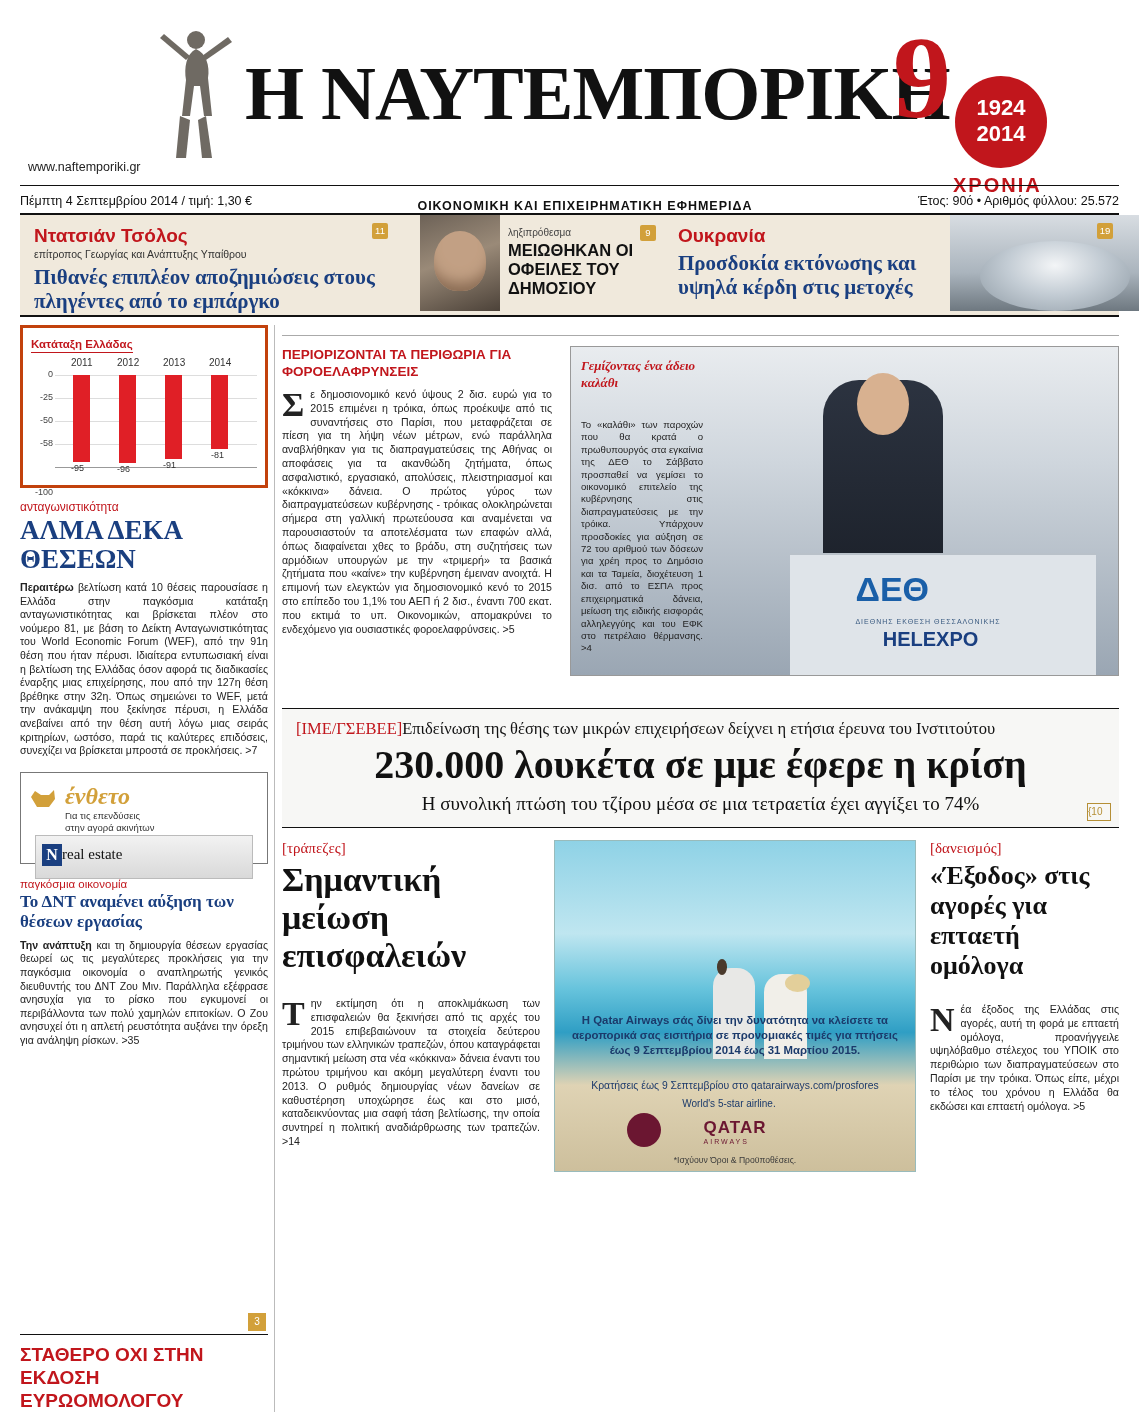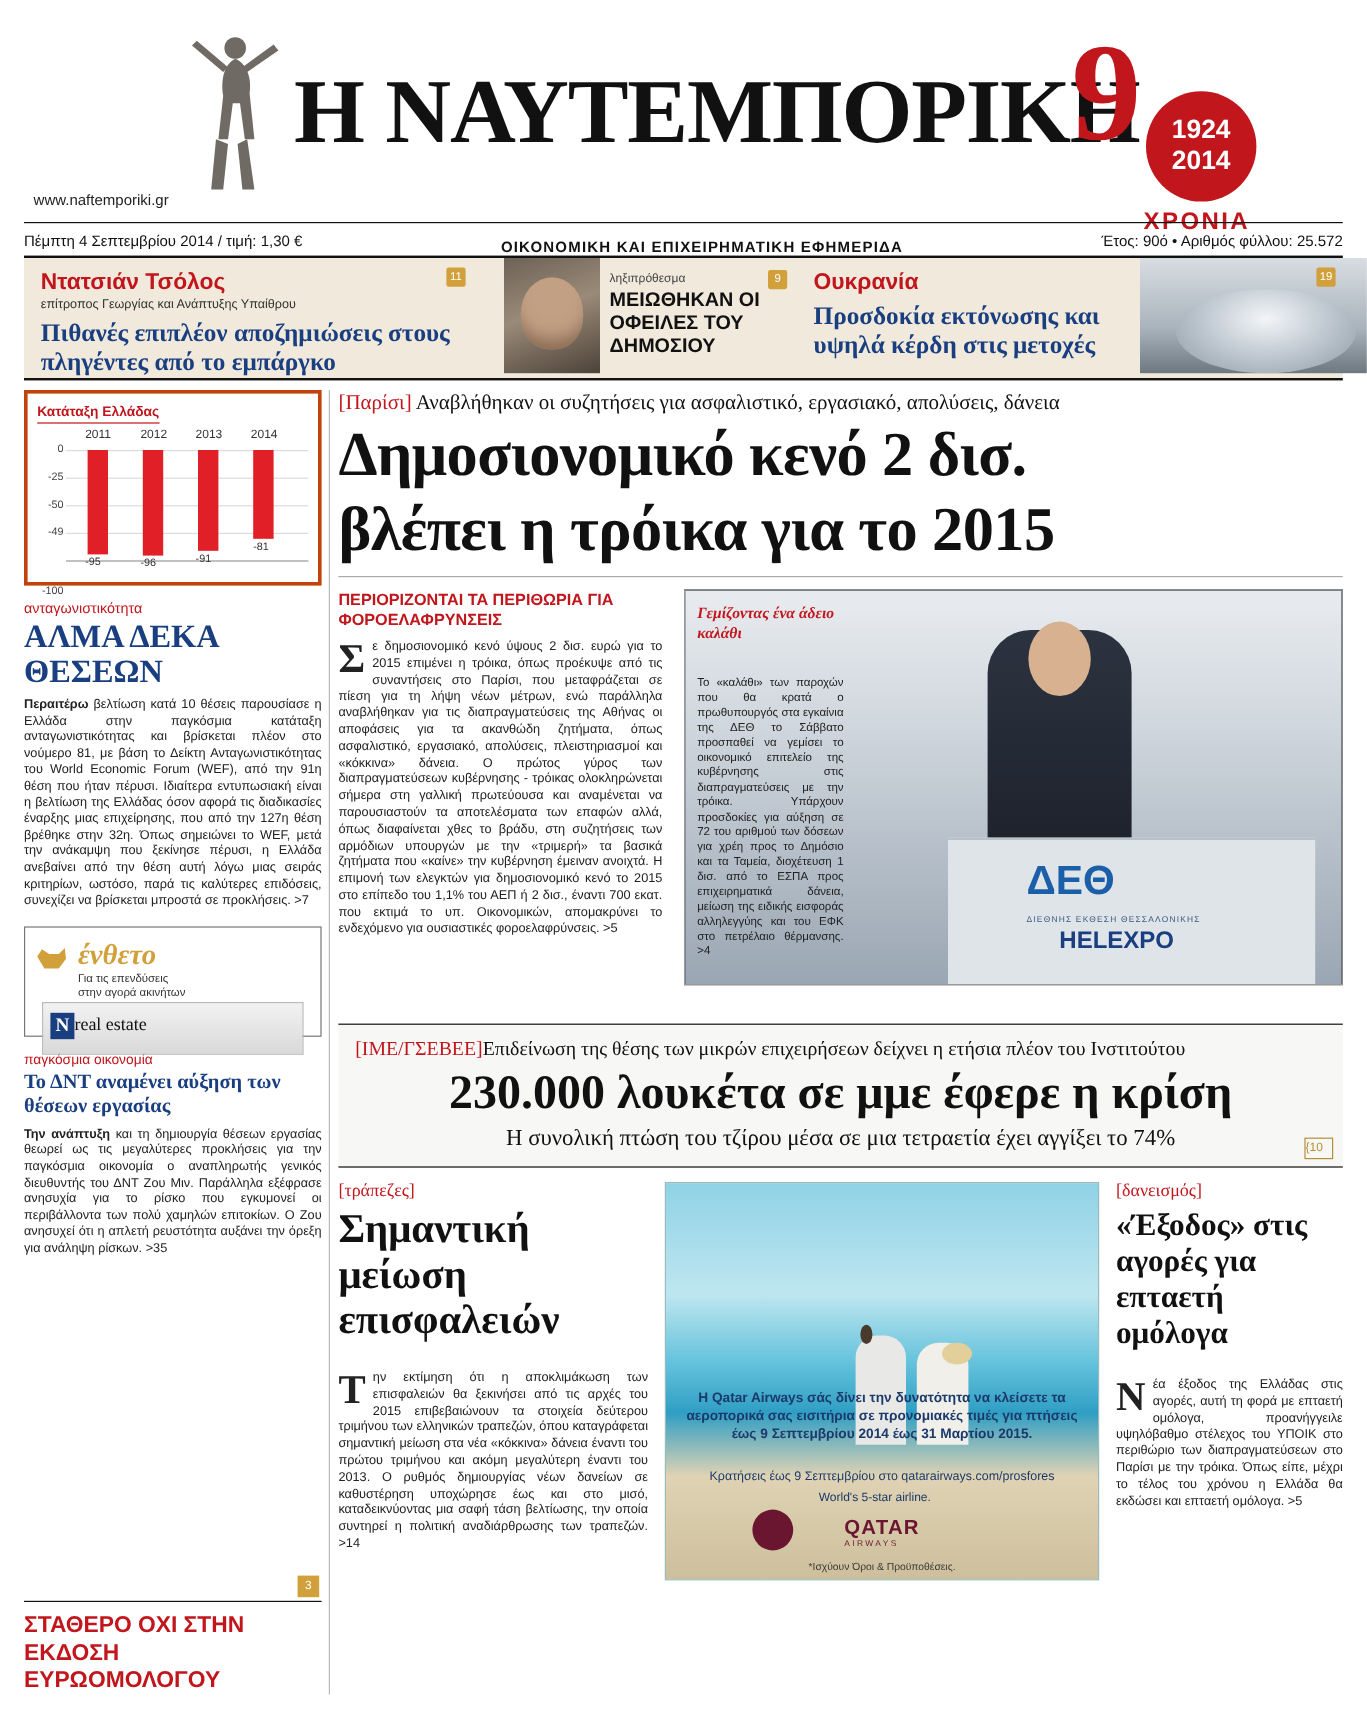--- a/index.html
+++ b/index.html
@@ -203,21 +203,21 @@
             <span style="left:154px;">2014</span>
           </div>
           <div class="gridline" style="top:18px;"></div>
           <div class="gridline" style="top:41px;"></div>
           <div class="gridline" style="top:64px;"></div>
           <div class="gridline" style="top:87px;"></div>
           <div class="gridline" style="top:110px;border-top:1px solid #999;"></div>
           <div class="axis-lab" style="top:12px;">0</div>
           <div class="axis-lab" style="top:35px;">-25</div>
           <div class="axis-lab" style="top:58px;">-50</div>
-          <div class="axis-lab" style="top:81px;">-49</div>
+          <div class="axis-lab" style="top:81px;">-58</div>
           <div class="axis-lab" style="top:88px;margin-top:42px;">-100</div>
 
           <div class="bar" style="left:18px;top:18px;height:87px;"></div>
           <div class="bar" style="left:64px;top:18px;height:88px;"></div>
           <div class="bar" style="left:110px;top:18px;height:84px;"></div>
           <div class="bar" style="left:156px;top:18px;height:74px;"></div>
 
           <div class="bar-val" style="left:16px;top:106px;">-95</div>
           <div class="bar-val" style="left:62px;top:107px;">-96</div>
           <div class="bar-val" style="left:108px;top:103px;">-91</div>
@@ -251,25 +251,20 @@
       </div>
 
       <div class="bottomleft">
         <div class="badge-box">3</div>
         <div class="bl-head">ΣΤΑΘΕΡΟ ΟΧΙ ΣΤΗΝ ΕΚΔΟΣΗ ΕΥΡΩΟΜΟΛΟΓΟΥ</div>
       </div>
     </div>
 
     <div class="colR">
 
-      <div>
-        <div class="lead-kicker"><span class="tag">[Παρίσι]</span> <span>Αναβλήθηκαν οι συζητήσεις για ασφαλιστικό, εργασιακό, απολύσεις, δάνεια</span></div>
-        <div class="lead-head">Δημοσιονομικό κενό 2 δισ.</div>
-        <div class="lead-head">βλέπει η τρόικα για το 2015</div>
-      </div>
       <div class="rule-thin"></div>
 
       <div class="mid" style="height:348px;">
         <div class="midL">
           <div class="mid-kicker">ΠΕΡΙΟΡΙΖΟΝΤΑΙ ΤΑ ΠΕΡΙΘΩΡΙΑ ΓΙΑ ΦΟΡΟΕΛΑΦΡΥΝΣΕΙΣ</div>
           <div class="body-j"><span class="drop">Σ</span><span>ε δημοσιονομικό κενό ύψους 2 δισ. ευρώ για το 2015 επιμένει η τρόικα, όπως προέκυψε από τις συναντήσεις στο Παρίσι, που μεταφράζεται σε πίεση για τη λήψη νέων μέτρων, ενώ παράλληλα αναβλήθηκαν για τις διαπραγματεύσεις της Αθήνας οι αποφάσεις για τα ακανθώδη ζητήματα, όπως ασφαλιστικό, εργασιακό, απολύσεις, πλειστηριασμοί και «κόκκινα» δάνεια. Ο πρώτος γύρος των διαπραγματεύσεων κυβέρνησης - τρόικας ολοκληρώνεται σήμερα στη γαλλική πρωτεύουσα και αναμένεται να παρουσιαστούν τα αποτελέσματα των επαφών αλλά, όπως διαφαίνεται χθες το βράδυ, στη συζητήσεις των αρμόδιων υπουργών με την «τριμερή» τα βασικά ζητήματα που «καίνε» την κυβέρνηση έμειναν ανοιχτά. Η επιμονή των ελεγκτών για δημοσιονομικό κενό το 2015 στο επίπεδο του 1,1% του ΑΕΠ ή 2 δισ., έναντι 700 εκατ. που εκτιμά το υπ. Οικονομικών, απομακρύνει το ενδεχόμενο για ουσιαστικές φοροελαφρύνσεις. &gt;5</span></div>
         </div>
         <div class="midR">
           <div class="photoblock">
             <div class="ph-sky"></div>
@@ -279,21 +274,21 @@
             <div class="ph-logo">ΔΕΘ</div>
             <div class="ph-logo3">ΔΙΕΘΝΗΣ ΕΚΘΕΣΗ ΘΕΣΣΑΛΟΝΙΚΗΣ</div>
             <div class="ph-logo2">HELEXPO</div>
             <div class="cap-over">Γεμίζοντας ένα άδειο καλάθι</div>
             <div class="cap-body">Το «καλάθι» των παροχών που θα κρατά ο πρωθυπουργός στα εγκαίνια της ΔΕΘ το Σάββατο προσπαθεί να γεμίσει το οικονομικό επιτελείο της κυβέρνησης στις διαπραγματεύσεις με την τρόικα. Υπάρχουν προσδοκίες για αύξηση σε 72 του αριθμού των δόσεων για χρέη προς το Δημόσιο και τα Ταμεία, διοχέτευση 1 δισ. από το ΕΣΠΑ προς επιχειρηματικά δάνεια, μείωση της ειδικής εισφοράς αλληλεγγύης και του ΕΦΚ στο πετρέλαιο θέρμανσης. &gt;4</div>
           </div>
         </div>
       </div>
 
       <div class="band">
-        <div class="band-kicker"><span class="tag">[ΙΜΕ/ΓΣΕΒΕΕ]</span><span>Επιδείνωση της θέσης των μικρών επιχειρήσεων δείχνει η ετήσια πλέον του Ινστιτούτου</span></div>
+        <div class="band-kicker"><span class="tag">[ΙΜΕ/ΓΣΕΒΕΕ]</span><span>Επιδείνωση της θέσης των μικρών επιχειρήσεων δείχνει η ετήσια έρευνα του Ινστιτούτου</span></div>
         <div class="band-head">230.000 λουκέτα σε μμε έφερε η κρίση</div>
         <div class="band-sub">Η συνολική πτώση του τζίρου μέσα σε μια τετραετία έχει αγγίξει το 74%</div>
         <div class="band-badge">{<span>10</span></div>
       </div>
 
       <div class="low" style="height:350px;">
         <div class="lowA">
           <div class="sec-tag">[τράπεζες]</div>
           <div class="low-head">Σημαντική μείωση επισφαλειών</div>
           <div class="body-j" style="margin-top:22px;"><span class="drop">Τ</span><span>ην εκτίμηση ότι η αποκλιμάκωση των επισφαλειών θα ξεκινήσει από τις αρχές του 2015 επιβεβαιώνουν τα στοιχεία δεύτερου τριμήνου των ελληνικών τραπεζών, όπου καταγράφεται σημαντική μείωση στα νέα «κόκκινα» δάνεια έναντι του πρώτου τριμήνου και ακόμη μεγαλύτερη έναντι του 2013. Ο ρυθμός δημιουργίας νέων δανείων σε καθυστέρηση υποχώρησε έως και στο μισό, καταδεικνύοντας μια σαφή τάση βελτίωσης, την οποία συντηρεί η πολιτική αναδιάρθρωσης των τραπεζών. &gt;14</span></div>

